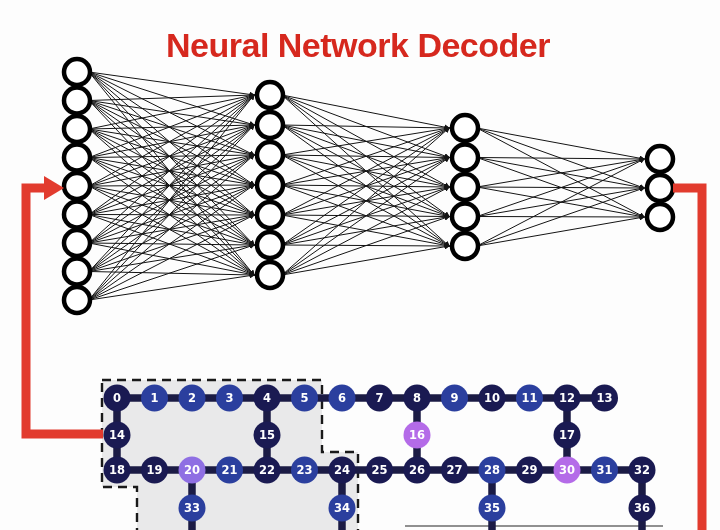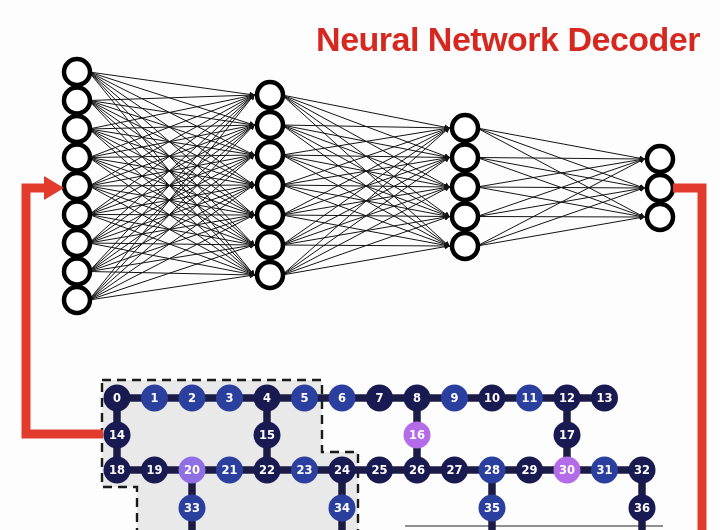--- a/index.html
+++ b/index.html
@@ -1,21 +1,21 @@
 <!DOCTYPE html>
 <html><head>
 <meta charset="utf-8">
 <style>
   html,body{margin:0;padding:0;}
   .canvas{
     position:relative;width:720px;height:530px;overflow:hidden;
     background:#fdfdfd;font-family:"Liberation Sans",sans-serif;
   }
   .title{
-    position:absolute;top:20px;left:0;right:20px;text-align:right;
+    position:absolute;top:26px;left:0;right:20px;text-align:center;
     font-size:34px;font-weight:bold;letter-spacing:-0.5px;color:#d6281e;margin-left:16px;
   }
   svg{position:absolute;top:0;left:0;}
 </style>
 </head>
 <body>
 
 <div class="canvas">
   <svg id="scene" width="720" height="530" viewBox="0 0 720 530">
       <defs>

